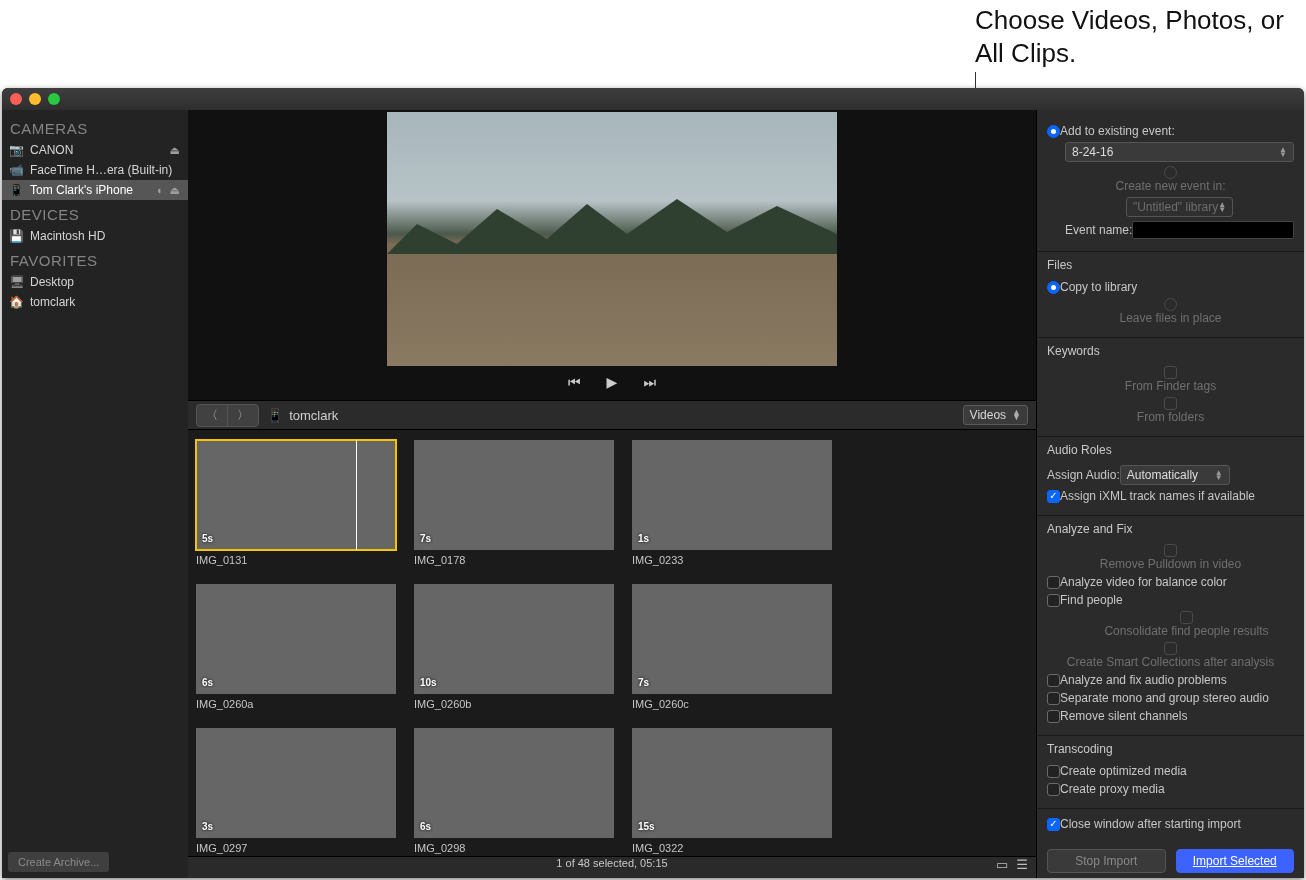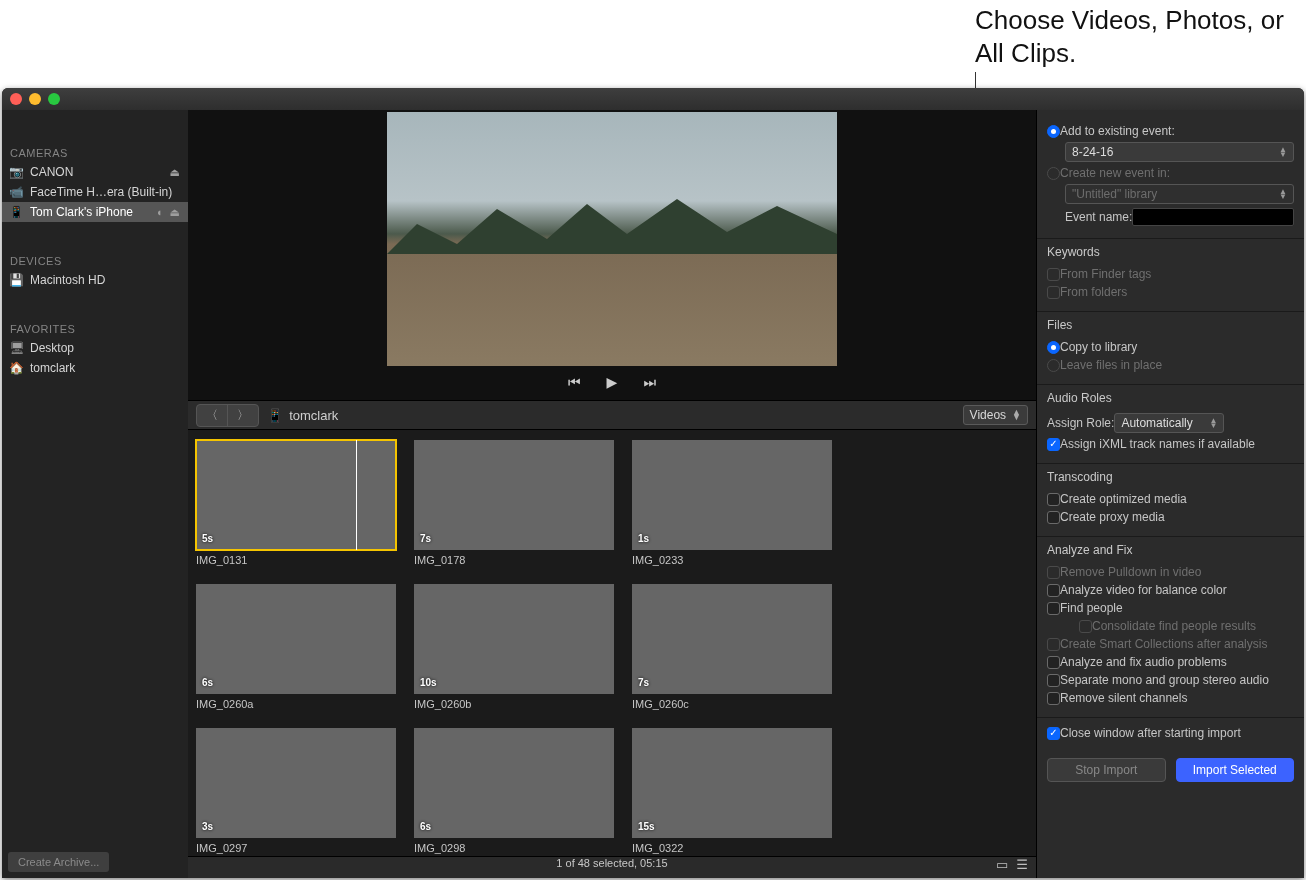--- a/index.html
+++ b/index.html
@@ -9,21 +9,21 @@
 
   .app { position: absolute; top: 88px; left: 2px; width: 1302px; height: 790px; background: #1d1d1d; border-radius: 6px 6px 0 0; overflow: hidden; display: flex; flex-direction: column; box-shadow: 0 2px 6px rgba(0,0,0,.5);}
   .titlebar { height: 22px; background: linear-gradient(#3e3e3e,#2e2e2e); display: flex; align-items: center; position: relative; }
   .traffic { display:flex; gap:7px; padding-left:8px;}
   .dot { width:12px;height:12px;border-radius:50%; }
   .dot.r{background:#ff5f57;} .dot.y{background:#febc2e;} .dot.g{background:#28c840;}
   .titlebar .title { position:absolute; left:0; right:0; text-align:center; color:#c8c8c8; font-size:13px; }
 
   .body { flex:1; display:flex; min-height:0;}
   .sidebar { width:186px; background:#232323; color:#aeaeae; font-size:12px; display:flex; flex-direction:column; padding-top:4px;}
-  .sb-hdr { color:#848484; font-size:11px; letter-spacing:.5px; padding:6px 8px 3px;margin-top:27px; }
+  .sb-hdr { color:#848484; font-size:15px; letter-spacing:.5px; padding:6px 8px 3px; }
   .sb-item { display:flex; align-items:center; gap:6px; padding:3px 8px; color:#d5d5d5; position:relative;}
   .sb-item.sel { background:#565656; color:#fff;}
   .sb-item .icon { width:14px; display:inline-flex; justify-content:center; color:#9e9e9e; font-size:12px;}
   .sb-item .lbl { flex:1; white-space:nowrap; overflow:hidden; text-overflow:ellipsis;}
   .sb-item .eject { font-size:11px; color:#9e9e9e;}
   .sb-spacer{flex:1;}
   .sb-footer{padding:6px;}
   .sb-footer button{background:#3f3f3f;color:#8b8b8b;border:none;padding:4px 10px;font-size:11px;border-radius:3px;}
 
   .center { flex:1; display:flex; flex-direction:column; background:#1b1b1b; min-width:0;}
@@ -72,31 +72,31 @@
   .sec-title{color:#c9c9c9;font-size:12px;margin-bottom:6px;}
   .row{display:flex;align-items:center;gap:0;padding:2px 0;}
   .row.indent{padding-left:18px;}
   .row.indent2{padding-left:32px;}
   .radio,.check{width:13px;height:13px;border-radius:50%;border:1px solid #6a6a6a;display:inline-flex;align-items:center;justify-content:center;flex:none;background:#222;}
   .check{border-radius:3px;}
   .radio.on{background:#0a66ff;border-color:#0a66ff;}
   .radio.on::after{content:"";width:5px;height:5px;border-radius:50%;background:#fff;}
   .check.on{background:#0a66ff;border-color:#0a66ff;color:#fff;font-size:10px;line-height:1;}
   .check.on::after{content:"✓";}
-  .disabled{color:#6f6f6f;}
+  .disabled{color:#6f6f6f;flex-direction:column;}
   .disabled .radio,.disabled .check{border-color:#4a4a4a;background:#2b2b2b;}
   .select{flex:1;background:#3a3a3a;border:1px solid #555;border-radius:3px;padding:2px 6px;color:#ddd;display:flex;justify-content:space-between;align-items:center;}
   .select.dis{color:#6d6d6d;background:#2f2f2f;}
   .select .chev{font-size:8px;color:#999;display:flex;flex-direction:column;line-height:5px;}
   .textin{flex:1;background:#000;border:1px solid #444;height:18px;border-radius:2px;}
   .lbl2{color:#c7c7c7;}
   .footer-btns{display:flex;gap:10px;padding:6px 10px;}
   .btn{flex:1;padding:4px 0;border-radius:4px;font-size:12px;text-align:center;border:1px solid #555;}
   .btn.stop{background:#3a3a3a;color:#888;}
-  .btn.import{background:#3c63ff;color:#fff;border-color:#3c63ff;}
+  .btn.import{background:#3c63ff;color:#fff;border-color:#3c63ff;text-decoration:underline;}
 </style>
 </head>
 <body>
 
 <div class="callout">Choose Videos, Photos, or All Clips.</div>
 <div class="callout-line"></div>
 
 <div class="app">
   <div class="titlebar">
     <div class="traffic">
@@ -275,106 +275,106 @@
               </span>
           </div>
         </div>
         <div class="row indent">
           <span>Event name:</span>
           <div class="textin"></div>
         </div>
       </div>
 
       <div class="section">
-        <div class="sec-title">Keywords</div>
-        <div class="row disabled">
-            <span class="check"></span>
-            <span>From Finder tags</span>
-          </div>
-        <div class="row disabled">
-            <span class="check"></span>
-            <span>From folders</span>
-          </div>
-      </div>
-
-      <div class="section">
         <div class="sec-title">Files</div>
         <div class="row">
           <span class="radio on"></span>
           <span>Copy to library</span>
         </div>
         <div class="row disabled">
           <span class="radio"></span>
           <span>Leave files in place</span>
         </div>
       </div>
 
       <div class="section">
+        <div class="sec-title">Keywords</div>
+        <div class="row disabled">
+            <span class="check"></span>
+            <span>From Finder tags</span>
+          </div>
+        <div class="row disabled">
+            <span class="check"></span>
+            <span>From folders</span>
+          </div>
+      </div>
+
+      <div class="section">
         <div class="sec-title">Audio Roles</div>
         <div class="row">
-          <span>Assign Role:</span>
+          <span>Assign Audio:</span>
           <div class="select" style="flex:0 0 110px">
             <span>Automatically</span>
             <span class="chev">
                 <span>▲</span>
                 <span>▼</span>
               </span>
           </div>
         </div>
         <div class="row">
             <span class="check on"></span>
             <span>Assign iXML track names if available</span>
           </div>
       </div>
 
       <div class="section">
+        <div class="sec-title">Analyze and Fix</div>
+        <div class="row disabled">
+            <span class="check"></span>
+            <span>Remove Pulldown in video</span>
+          </div>
+        <div class="row">
+            <span class="check"></span>
+            <span>Analyze video for balance color</span>
+          </div>
+        <div class="row">
+            <span class="check"></span>
+            <span>Find people</span>
+          </div>
+        <div class="row indent2 disabled">
+            <span class="check"></span>
+            <span>Consolidate find people results</span>
+          </div>
+        <div class="row disabled">
+            <span class="check"></span>
+            <span>Create Smart Collections after analysis</span>
+          </div>
+        <div class="row">
+            <span class="check"></span>
+            <span>Analyze and fix audio problems</span>
+          </div>
+        <div class="row">
+            <span class="check"></span>
+            <span>Separate mono and group stereo audio</span>
+          </div>
+        <div class="row">
+            <span class="check"></span>
+            <span>Remove silent channels</span>
+          </div>
+      </div>
+
+      <div class="section">
         <div class="sec-title">Transcoding</div>
         <div class="row">
             <span class="check"></span>
             <span>Create optimized media</span>
           </div>
         <div class="row">
             <span class="check"></span>
             <span>Create proxy media</span>
-          </div>
-      </div>
-
-      <div class="section">
-        <div class="sec-title">Analyze and Fix</div>
-        <div class="row disabled">
-            <span class="check"></span>
-            <span>Remove Pulldown in video</span>
-          </div>
-        <div class="row">
-            <span class="check"></span>
-            <span>Analyze video for balance color</span>
-          </div>
-        <div class="row">
-            <span class="check"></span>
-            <span>Find people</span>
-          </div>
-        <div class="row indent2 disabled">
-            <span class="check"></span>
-            <span>Consolidate find people results</span>
-          </div>
-        <div class="row disabled">
-            <span class="check"></span>
-            <span>Create Smart Collections after analysis</span>
-          </div>
-        <div class="row">
-            <span class="check"></span>
-            <span>Analyze and fix audio problems</span>
-          </div>
-        <div class="row">
-            <span class="check"></span>
-            <span>Separate mono and group stereo audio</span>
-          </div>
-        <div class="row">
-            <span class="check"></span>
-            <span>Remove silent channels</span>
           </div>
       </div>
 
       <div class="section" style="border-bottom:none">
         <div class="row">
             <span class="check on"></span>
             <span>Close window after starting import</span>
           </div>
       </div>
 

